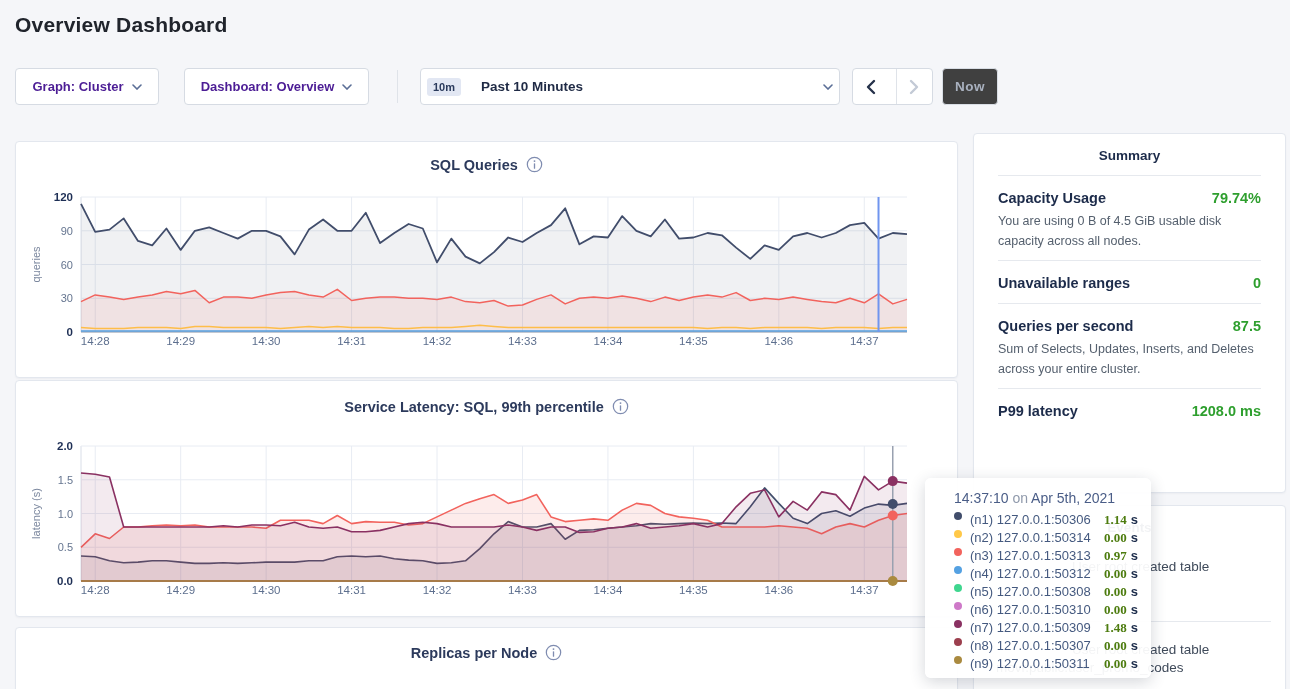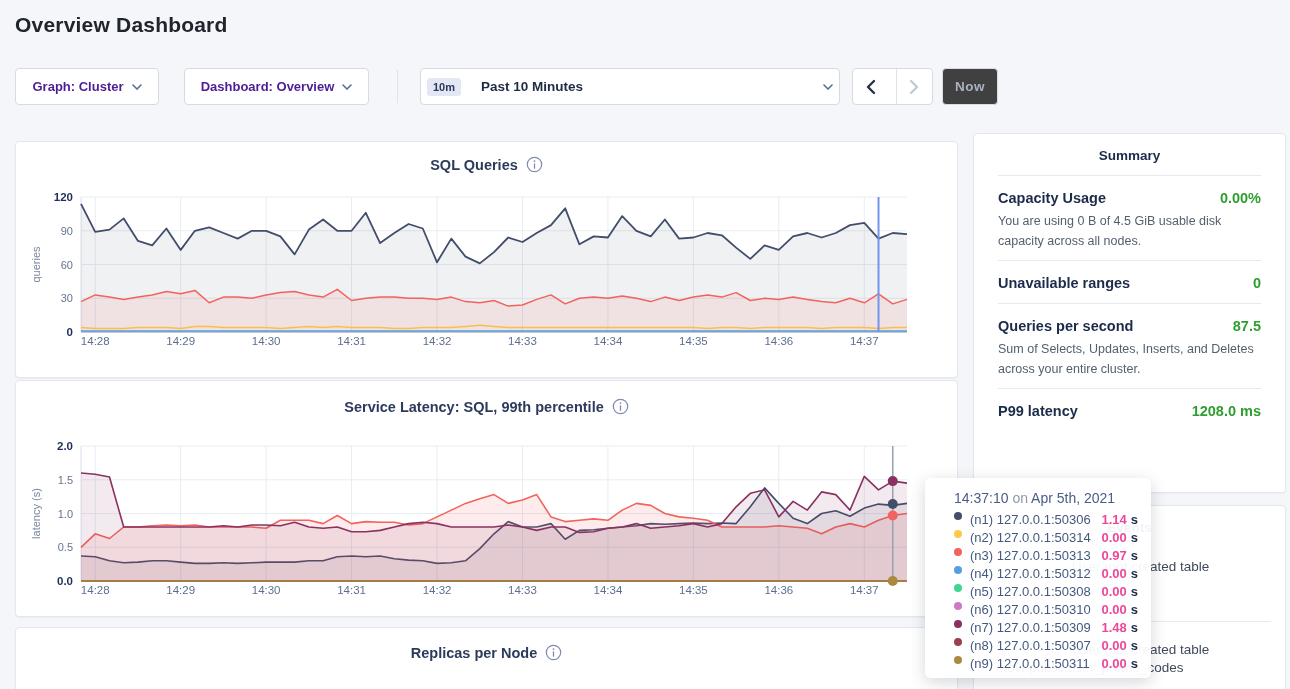--- a/index.html
+++ b/index.html
@@ -57,21 +57,21 @@
   .ev-divider { position:absolute; left:988px; top:621px; width:283px; height:1px; background:#e6e9ee; z-index:2; }
 
   
   .tooltip { position:absolute; left:925px; top:478px; width:226px; height:200px; z-index:50;
              background:rgba(255,255,255,.94); border-radius:6px; padding:10px 13px 8px 29px;
              box-shadow:0 4px 16px rgba(40,50,70,.20); }
   .tt-title { font-size:14px; color:#4a5d87; line-height:20px; margin-bottom:4px; }
   .tt-title .tt-on { color:#8f99ab; }
   .tt-row { display:flex; align-items:flex-start; height:18px; font-size:13px; color:#44597f; }
   .tt-dot { width:8px; height:8px; border-radius:50%; margin-right:8px; flex:none; }
-  .tt-val { margin-left:auto; font-weight:700; color:#ec4899; font-size:13px; }
+  .tt-val { margin-left:auto; font-weight:700; color:#4d7c0f; font-size:13px;font-family:Liberation Serif, serif; }
   .tt-unit { font-weight:700; color:#1b2b4a; font-size:13px; margin-left:4px; }
 </style>
 </head>
 <body>
 
 <h1 class="abs page-title">Overview Dashboard</h1>
 
 <div class="abs btn" style="left:15px; top:68px; width:144px;">
   <span class="dd-label">Graph: Cluster</span>
   <svg class="chev" viewBox="0 0 10 6">
@@ -254,21 +254,21 @@
   </div>
 </div>
 
 <div class="card sum-card">
   <div class="card-head">Summary</div>
 
   <div class="sum-div"></div>
 
   <div class="sum-row">
     <span class="sum-label">Capacity Usage</span>
-    <span class="sum-value">0.00%</span>
+    <span class="sum-value">79.74%</span>
   </div>
   <div class="sum-desc">You are using 0 B of 4.5 GiB usable disk capacity across all nodes.</div>
   <div class="sum-div tight"></div>
 
   <div class="sum-row">
     <span class="sum-label">Unavailable ranges</span>
     <span class="sum-value">0</span>
   </div>
   <div class="sum-div"></div>
 

